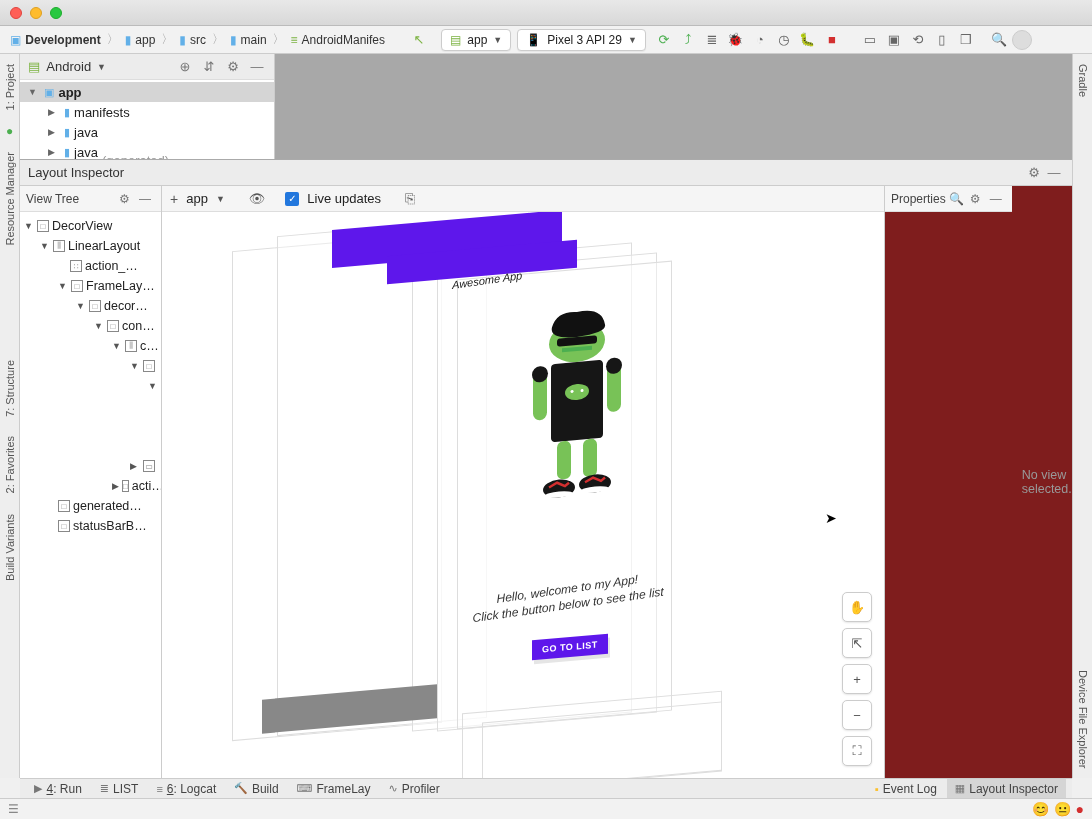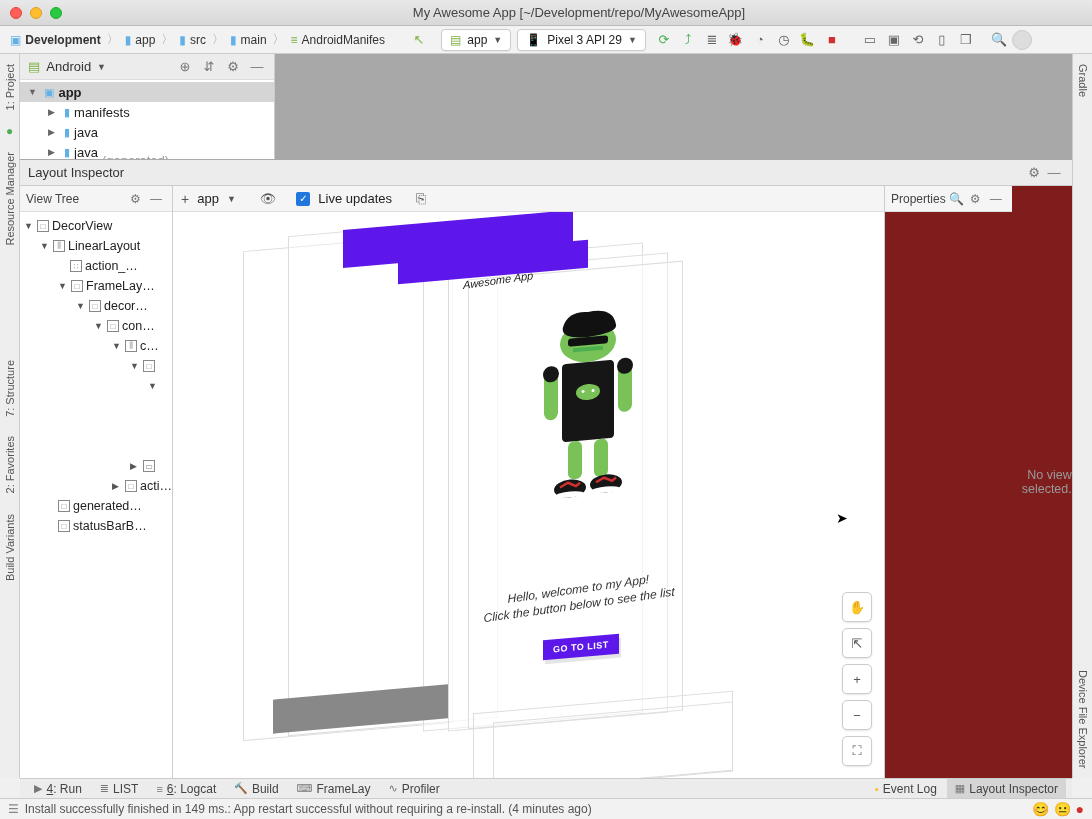--- a/index.html
+++ b/index.html
@@ -54,21 +54,21 @@
 .proj-empty { flex: 1; background: #a8a8a8;}
 
 
 .li-header { height: 26px; background: #ececec; border-bottom: 1px solid #ccc; display: flex; align-items: center; padding: 0 8px; }
 .li-header .t { font-size: 13px; color: #333;}
 .li-header .spacer { flex:1;}
 .li-header .hicon { width:20px; display:flex; justify-content:center; color:#777; cursor:pointer;}
 
 
 .row-insp { flex: 1; display: flex; min-height: 0;}
-.vt-panel { width: 153px; border-right: 1px solid #ccc; background: #fff; display: flex; flex-direction: column;}
+.vt-panel { width: 142px; border-right: 1px solid #ccc; background: #fff; display: flex; flex-direction: column;}
 .panel-head { height: 26px; border-bottom: 1px solid #ddd; display: flex; align-items: center; padding: 0 6px; gap: 4px; background: #f5f5f5;}
 .panel-head .t { font-size: 12px; color: #444; flex: 1;}
 .panel-head .hicon { width: 16px; color:#777; font-size: 12px; cursor:pointer;}
 .vt-tree { flex: 1; overflow: hidden; padding: 4px 0;}
 .vt-row { display:flex; align-items:center; height: 20px; font-size: 12.5px; gap:3px; white-space:nowrap; overflow:hidden;}
 .vt-row .arrow { width:10px; font-size:9px; color:#555;}
 .vt-row .vicon { width: 12px; height:12px; border: 1px solid #888; font-size:8px; display:inline-flex; align-items:center; justify-content:center; color:#888;}
 .canvas-panel { flex: 1; background: #fff; position: relative; border-right: 1px solid #ccc;}
 .canvas-head { height: 26px; border-bottom: 1px solid #ddd; display:flex; align-items:center; padding: 0 8px; gap: 8px; background:#f5f5f5;}
 .canvas-head .plus { color:#555; font-size:14px;}
@@ -81,21 +81,21 @@
 .greybar { position:absolute; background: #888; transform: skewY(-5deg);}
 .apptitle3d { position:absolute; font-size: 11px; font-style:italic; color:#222; transform: skewY(-5deg) rotate(-3deg);}
 .hellotxt { position:absolute; font-size: 12px; font-style:italic; color:#333; transform: skewY(-5deg) rotate(-3deg); text-align:center; line-height:1.3;}
 .gobtn { position:absolute; background:#5e17eb; color:#fff; font-size:9px; font-weight:bold; padding:5px 10px; transform: skewY(-5deg); box-shadow: 2px 4px 0 rgba(0,0,0,0.1); letter-spacing: 0.5px;}
 .android { position:absolute; transform: skewY(-5deg);}
 
 .zoom-ctrl { position:absolute; right:12px; bottom:12px; display:flex; flex-direction:column; gap:6px;}
 .zbtn { width:30px; height:30px; background:#fff; border:1px solid #ccc; border-radius:5px; display:flex; align-items:center; justify-content:center; color:#555; cursor:pointer; box-shadow: 0 1px 2px rgba(0,0,0,0.1);}
 
 .prop-panel { width: 187px; background:#7f1d1d; display:flex; }
-.prop-body { flex:1; display:flex; flex-direction:column; align-items:center; justify-content:center; color:#999; font-size:12.5px; text-align:right; padding: 0 10px; gap:16px;}
+.prop-body { flex:1; display:flex; flex-direction:column; align-items:center; justify-content:center; color:#999; font-size:12.5px; text-align:left; padding: 0 10px; gap:16px;}
 
 
 .bottom-tabs { position:absolute; left:20px; right:20px; bottom:21px; height:20px; background:#ececec; border-top:1px solid #ccc; display:flex; align-items:center; padding:0 6px; gap:2px;}
 .btab { display:flex; align-items:center; gap:4px; padding: 0 8px; font-size:12px; color:#444; height:100%; cursor:pointer;}
 .btab u { text-decoration: underline;}
 .btab.sel { background:#d5d5d5;}
 .btab .ic { color:#777; font-size:11px;}
 .btab.right { margin-left:auto;}
 
 
@@ -107,21 +107,20 @@
 </style>
 </head>
 <body>
 
 <div class="titlebar">
   <div class="traffic">
     <div class="dot red"></div>
     <div class="dot yellow"></div>
     <div class="dot green"></div>
   </div>
-  <div class="title">My Awesome App [~/Development/repo/MyAwesomeApp]</div>
 </div>
 
 <div class="toolbar1">
   <div class="crumb">
     <span class="folder-icon">▣</span>
     <b>Development</b>
     <span class="sep">〉</span>
     <span class="folder-icon">▮</span>
     <span>app</span>
     <span class="sep">〉</span>
@@ -422,18 +421,17 @@
       <span>Event Log</span>
     </div>
   <div class="btab sel">
       <span class="ic">▦</span>
       <span>Layout Inspector</span>
     </div>
 </div>
 
 <div class="statusbar">
   <span style="color:#888; margin-right:6px">☰</span>
-  <span>Install successfully finished in 149 ms.: App restart successful without requiring a re-install. (4 minutes ago)</span>
   <span class="spacer"></span>
   <span class="emoji">😊</span>
   <span class="emoji">😐</span>
   <span class="emoji" style="color:#d32f2f">●</span>
 </div>
 
 </body></html>

